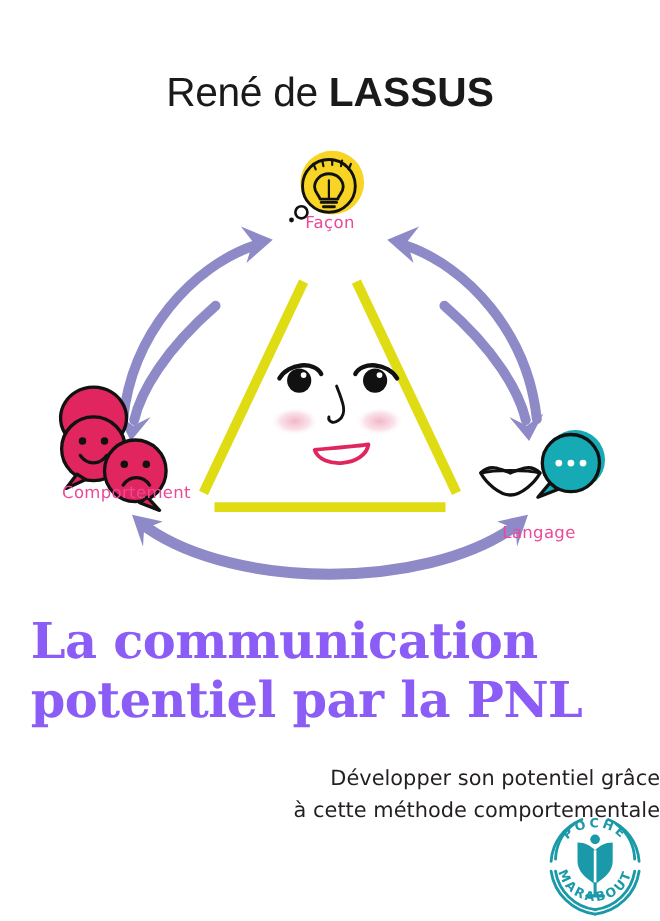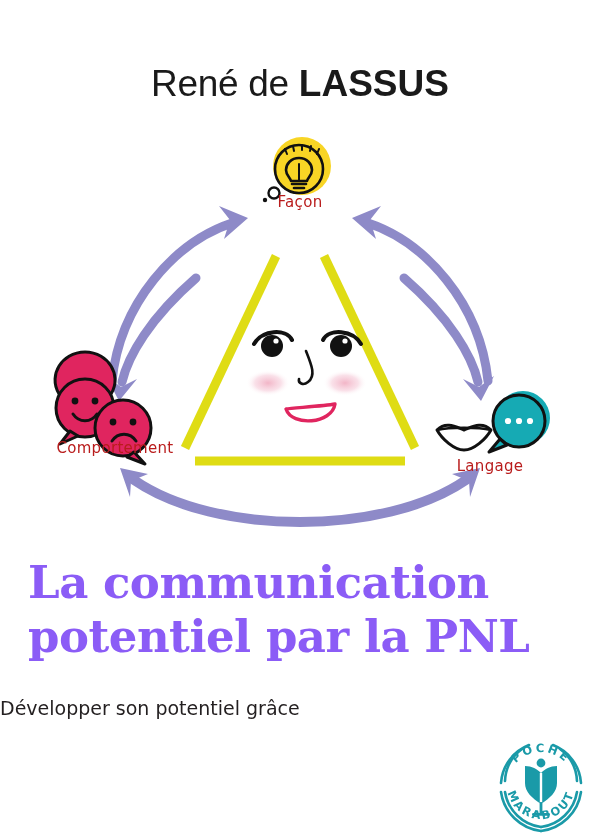--- a/index.html
+++ b/index.html
@@ -49,36 +49,36 @@
     height: 430px;
     overflow: visible;
   }
 
   .node-label {
     position: absolute;
     text-align: center;
     font-family: "DejaVu Sans", sans-serif;
     font-size: 15px;
     line-height: 19px;
-    color: #b91c1c;
+    color: #ec4899;
     letter-spacing: 0.3px;
     font-style: normal;
   }
   .node-label.think {
     top: 75px;
     left: 200px;
     width: 200px;
   }
   .node-label.behave {
     top: 321px;
     left: 10px;
     width: 210px;
   }
   .node-label.lang {
-    top: 339px;
+    top: 357px;
     left: 390px;
     width: 200px;
   }
 
   
   .title {
     position: absolute;
     top: 556px;
     left: 0;
     width: 600px;
@@ -92,21 +92,21 @@
     padding-left: 28px;
   }
   .title .line { display: block; white-space: nowrap; }
 
   
   .subtitle {
     position: absolute;
     top: 694px;
     left: 0;
     width: 600px;
-    text-align: left;
+    text-align: right;
     font-family: "DejaVu Sans", sans-serif;
     font-size: 19px;
     line-height: 29px;
     color: #231f20;
   }
   .subtitle .line { display: block; }
 
   
   .publisher {
     position: absolute;
@@ -262,20 +262,21 @@
 
   </div>
 
   <div class="title">
     <span class="line">La communication</span>
     <span class="line">potentiel par la PNL</span>
   </div>
 
   <div class="subtitle">
     <span class="line">Développer son potentiel grâce</span>
+    <span class="line">à cette méthode comportementale</span>
   </div>
 
   <div class="publisher">
     <svg viewBox="0 0 98 98" xmlns="http://www.w3.org/2000/svg">
       <defs>
         <path id="arcTop" d="M 16,49 A 33,33 0 0 1 82,49"></path>
         <path id="arcBottom" d="M 15,49 A 34,34 0 0 0 83,49"></path>
       </defs>
 
       <g fill="none" stroke="#1a9aa8" stroke-width="2.6" stroke-linecap="round">

